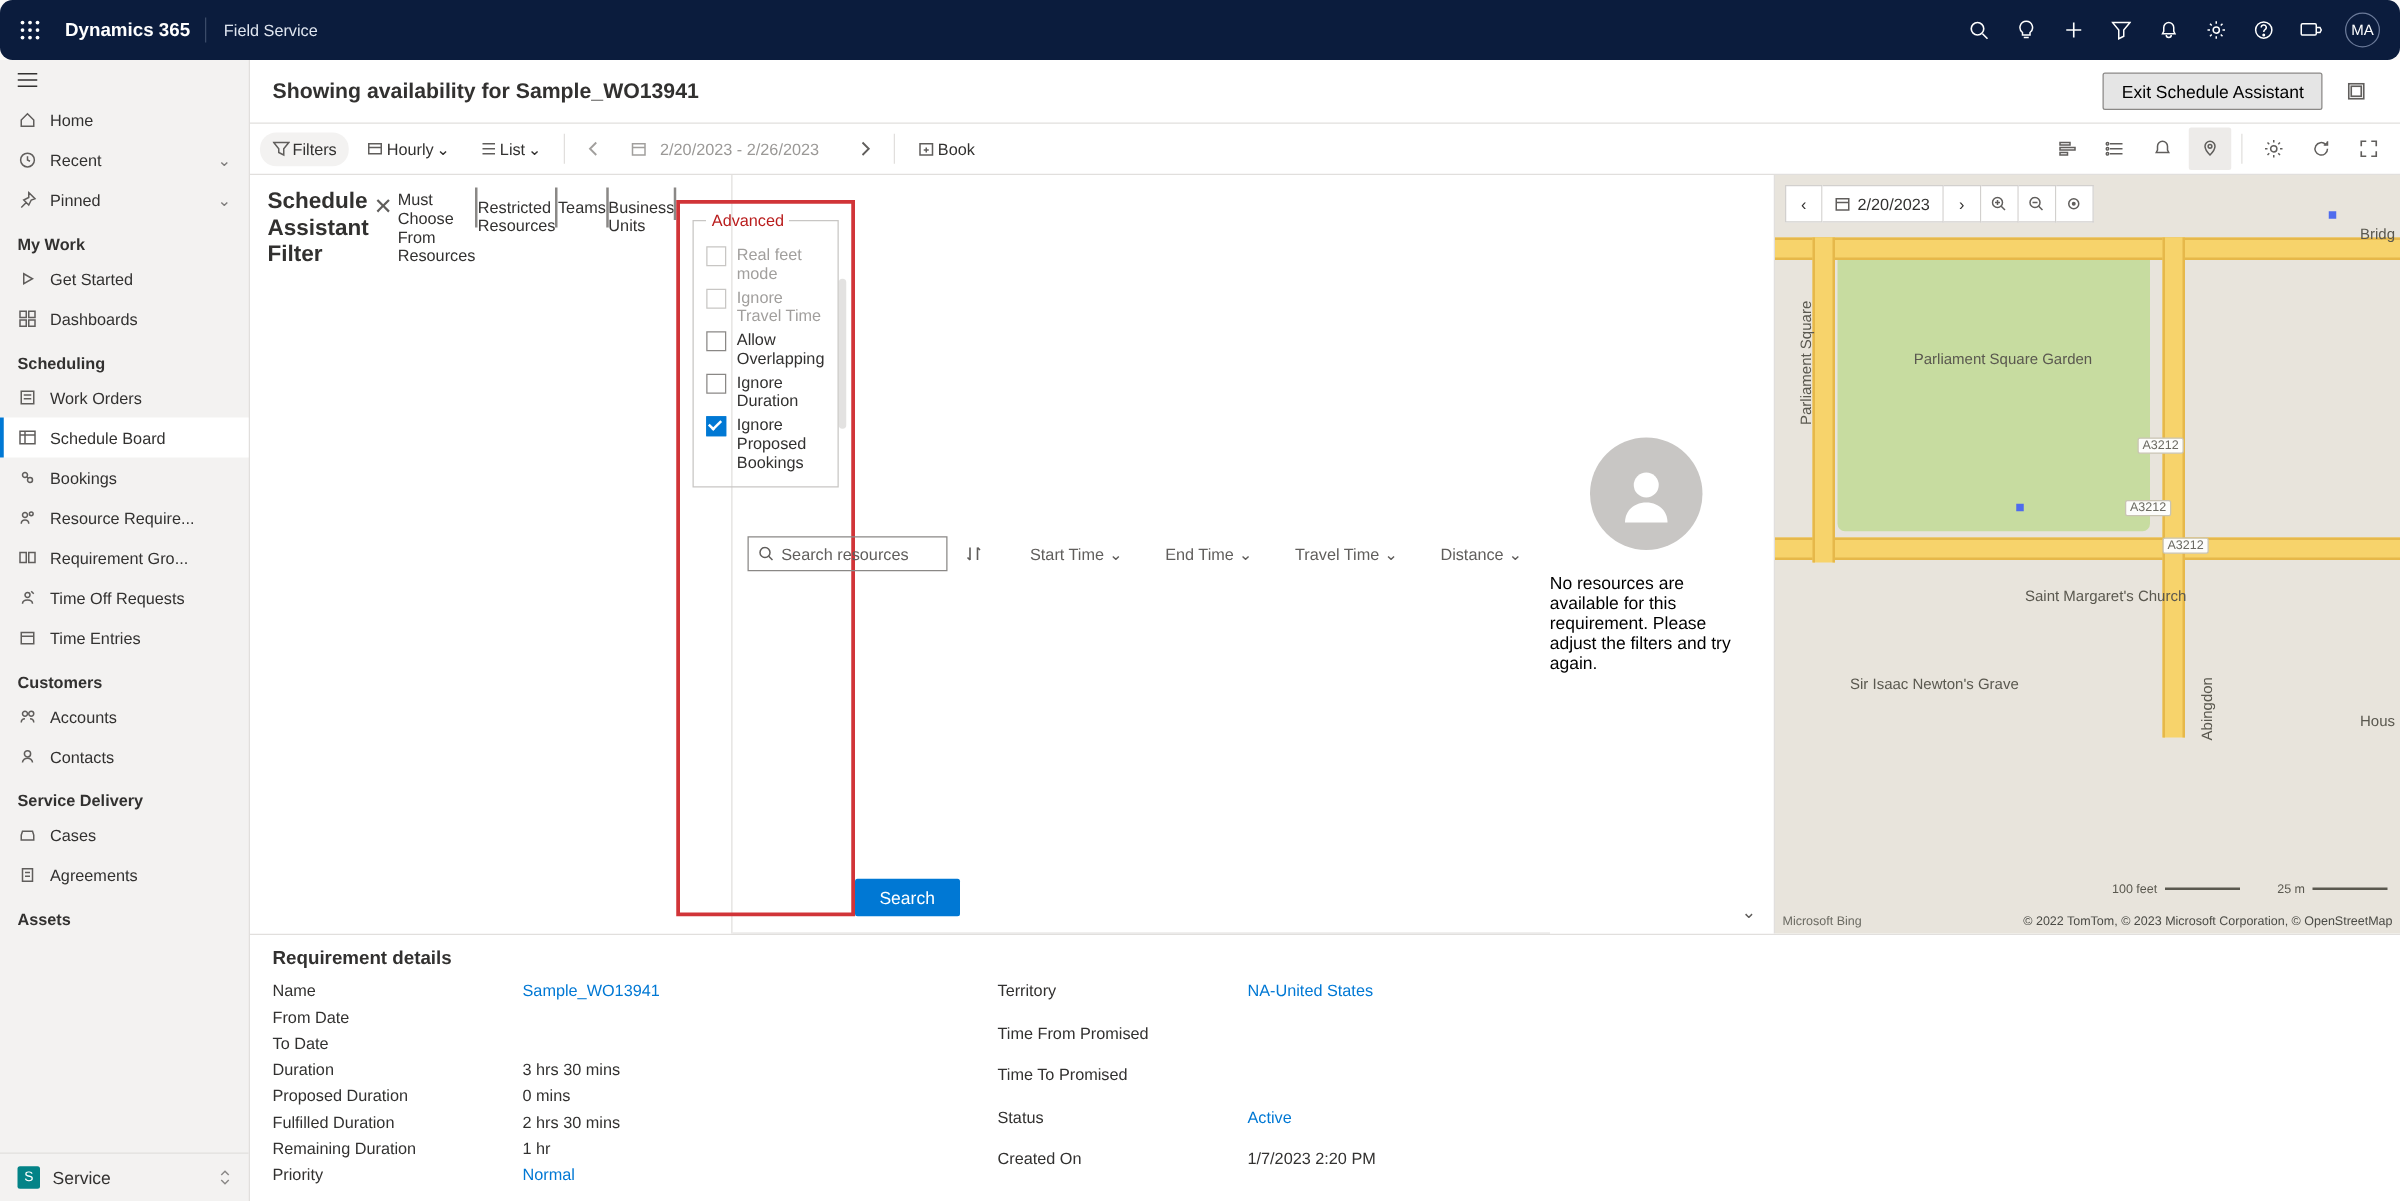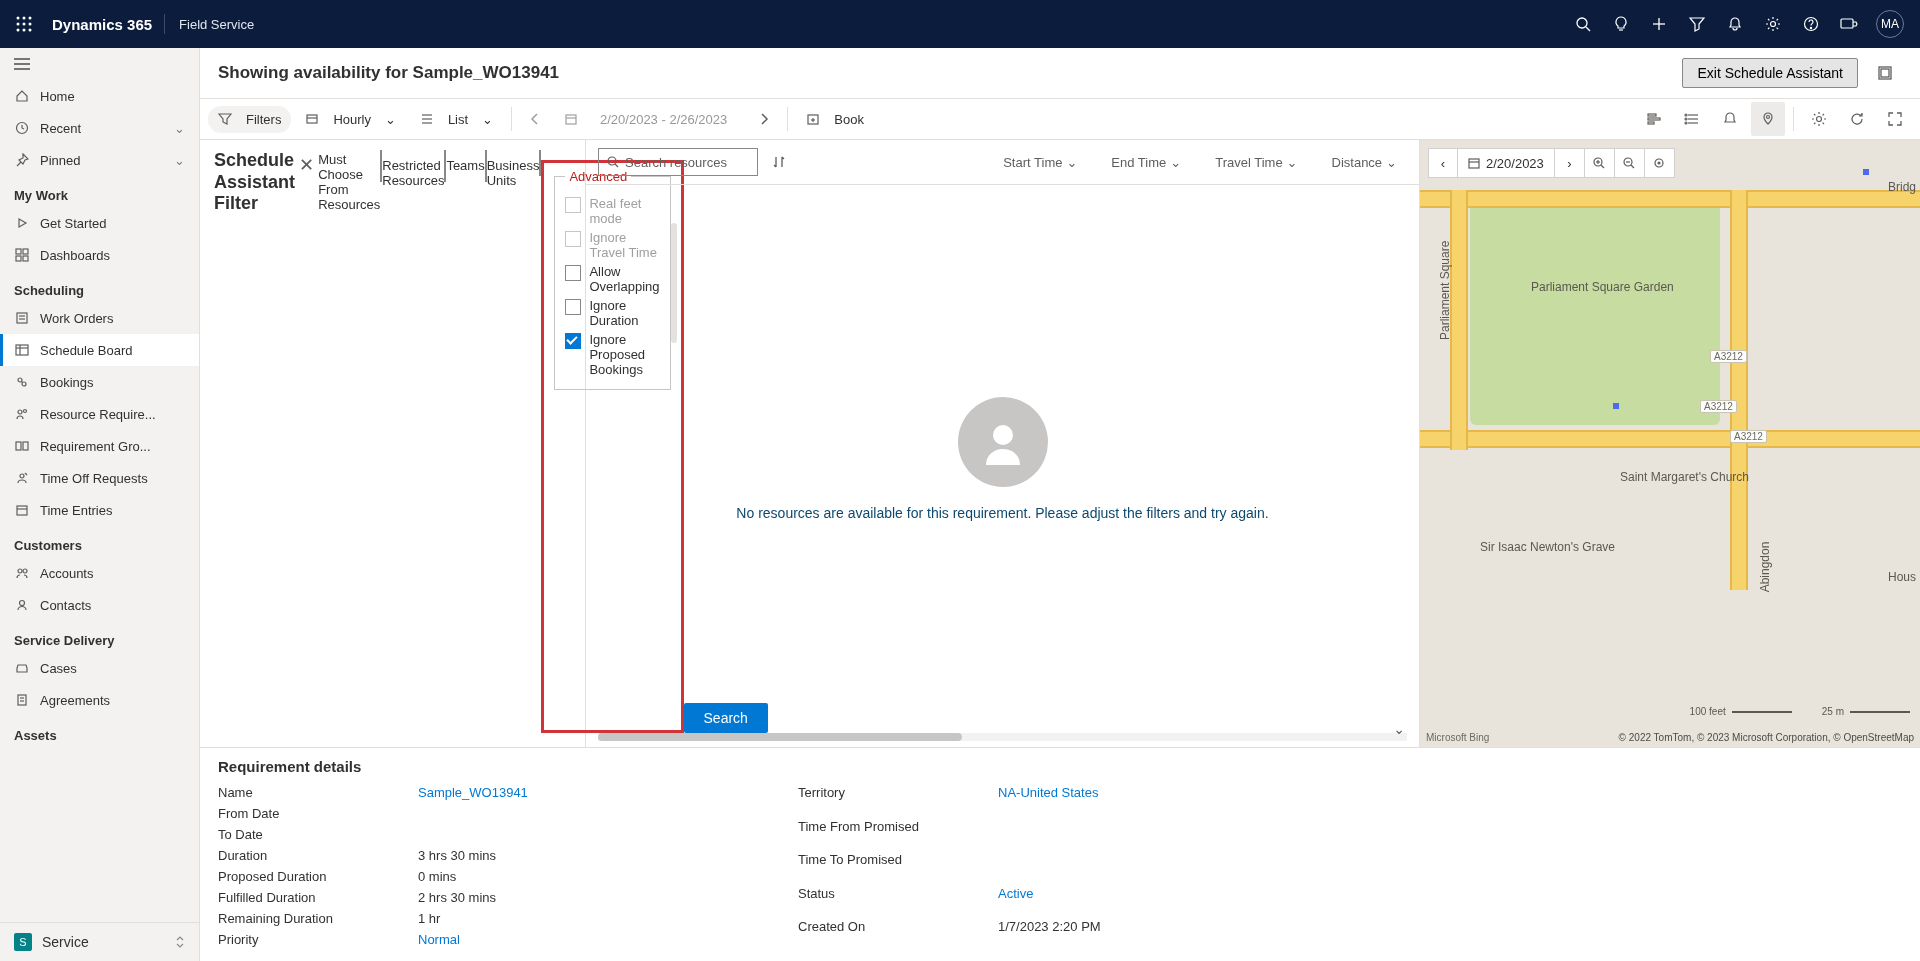--- a/index.html
+++ b/index.html
@@ -1,19 +1,19 @@
 <!DOCTYPE html>
 <html><head>
 <meta charset="utf-8">
 <style>
 * { box-sizing: border-box; margin: 0; padding: 0; font-family: "Segoe UI", Arial, sans-serif; }
 body { width: 1920px; height: 961px; overflow: hidden; background: #faf9f8; font-size: 14px; color: #323130; }
 
 
-.topnav { height: 48px; background: #0b1c3d; display: flex; align-items: center; color: #fff; padding: 18px 8px; }
+.topnav { height: 48px; background: #0b1c3d; display: flex; align-items: center; color: #fff; padding: 18px 8px; border-radius: 10px; }
 .topnav .waffle { width: 32px; display:flex; align-items:center; justify-content:center; cursor:pointer; }
 .topnav .brand { font-weight:600; font-size:15px; padding:0 12px; }
 .topnav .divider { width:1px; height:20px; background:#3a4a68; }
 .topnav .module { padding:0 14px; font-size:13px; color:#e0e6f0; }
 .topnav .spacer { flex:1; }
 .topnav .icon-btn { width:38px; height:48px; display:flex; align-items:center; justify-content:center; cursor:pointer; }
 .topnav .avatar { width:28px; height:28px; border-radius:50%; border:1px solid #6b7a99; display:flex; align-items:center; justify-content:center; font-size:12px; margin:0 8px; }
 
 
 .shell { display:flex; height: calc(100% - 48px); }
@@ -32,21 +32,21 @@
 
 .main { flex:1; display:flex; flex-direction:column; background:#fff; }
 .page-header { display:flex; align-items:center; padding:10px 18px; }
 .page-header .title { font-size:17px; font-weight:600; }
 .page-header .spacer { flex:1; }
 .exit-btn { border:1px solid #8a8886; background:#e5e5e5; padding:6px 14px; border-radius:2px; cursor:pointer; font-size:14px; }
 .expand-icon { width:34px; display:flex; align-items:center; justify-content:center; margin-left:10px; cursor:pointer; }
 
 
 .toolbar { display:flex; align-items:center; border-top:1px solid #e1dfdd; border-bottom:1px solid #e1dfdd; height:42px; padding:0 8px; gap:4px; }
-.tb-btn { display:flex; align-items:center; gap:14px; padding:6px 10px; cursor:pointer; border-radius:13px; font-size:13px; }
+.tb-btn { display:flex; align-items:center; gap:2px; padding:6px 10px; cursor:pointer; border-radius:13px; font-size:13px; }
 .tb-btn.bg { background:#f3f2f1; }
 .tb-sep { width:1px; height:24px; background:#e1dfdd; margin:0 4px; }
 .tb-date { color:#9a9896; padding:0 8px; font-size:13px; }
 .tb-spacer { flex:1; }
 .tb-icon { width:34px; height:34px; display:flex; align-items:center; justify-content:center; cursor:pointer; border-radius:2px; }
 .tb-icon.active { background:#edebe9; }
 
 
 .content-row { flex:1; display:flex; overflow:hidden; }
 
@@ -64,26 +64,26 @@
 .cb-row { display:flex; align-items:flex-start; gap:8px; margin:4px 0; font-size:13px; }
 .cb { width:16px; height:16px; border:1px solid #8a8886; flex-shrink:0; margin-top:1px; position:relative; }
 .cb.disabled { border-color:#c8c6c4; }
 .cb.checked { background:#0078d4; border-color:#0078d4; }
 .cb.checked::after { content:""; position:absolute; left:3px; top:0px; width:4px; height:8px; border:solid #fff; border-width:0 2px 2px 0; transform:rotate(45deg); }
 .cb-label.disabled { color:#a19f9d; }
 .adv-scroll { position:absolute; right:4px; top:60px; width:6px; height:120px; background:#c8c6c4; border-radius:3px; opacity:.5;}
 .search-btn { align-self:flex-end; margin-top:14px; background:#0078d4; color:#fff; border:none; padding:7px 20px; border-radius:2px; cursor:pointer; font-size:14px;}
 
 
-.results { flex:1; display:flex; flex-direction:column; border-right:1px solid #e1dfdd; position:relative; }
+.results { flex:1; display:flex; flex-direction:row; border-right:1px solid #e1dfdd; position:relative; }
 .res-head { display:flex; align-items:center; gap:14px; padding:8px 12px; border-bottom:1px solid #e1dfdd; }
 .search-res { border:1px solid #8a8886; height:28px; width:160px; display:flex; align-items:center; gap:6px; padding:0 8px; color:#605e5c; font-size:13px;}
 .sort-icon { cursor:pointer; color:#605e5c; }
 .col-head { display:flex; align-items:center; gap:4px; color:#605e5c; font-size:13px; cursor:pointer; padding:0 10px;}
-.res-body { flex:1; display:flex; flex-direction:column; align-items:center; justify-content:center; color:#0c4a6e;text-align:center; }
+.res-body { flex:1; display:flex; flex-direction:column; align-items:center; justify-content:center; color:#000000; }
 .res-avatar { width:90px; height:90px; border-radius:50%; background:#c8c6c4; display:flex; align-items:center; justify-content:center; margin-bottom:18px;}
 .res-avatar svg { fill:#fff; }
 .res-msg { font-size:14px; }
 .res-scroll { height:8px; background:#f3f2f1; position:relative; margin:0 12px 6px;}
 .res-scroll .thumb { position:absolute; left:0; width:45%; height:100%; background:#c8c6c4; border-radius:4px;}
 .res-chev { position:absolute; right:14px; bottom:10px; cursor:pointer; color:#605e5c;}
 
 
 .map { width:500px; position:relative; background:#e8e4dc; overflow:hidden;}
 .map-toolbar { position:absolute; top:8px; left:8px; display:flex; align-items:center; gap:0; z-index:2;}

